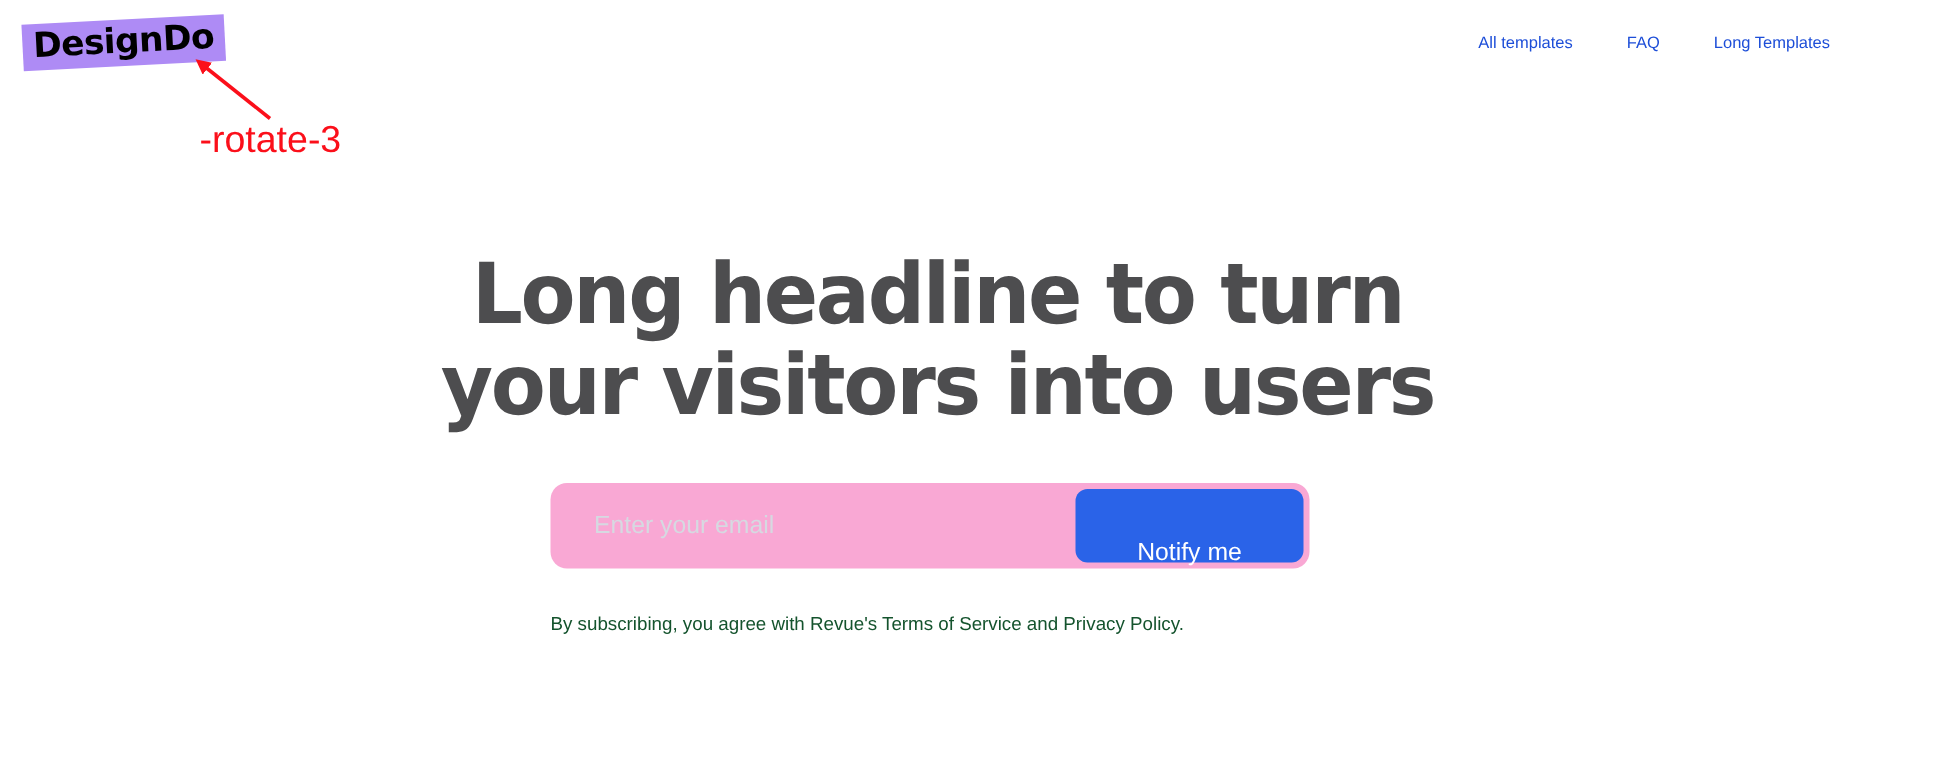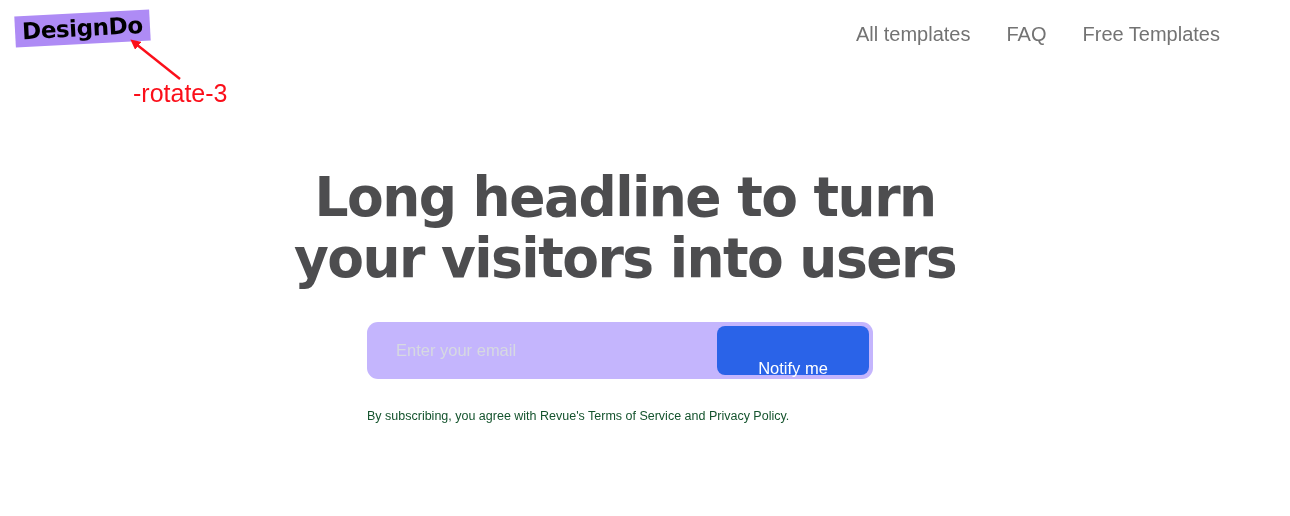--- a/index.html
+++ b/index.html
@@ -54,22 +54,22 @@
   .main-nav {
     position: absolute;
     right: 70px;
     top: 24px;
     display: flex;
     align-items: center;
     gap: 36px;
   }
   .nav-link {
     font-family: "Liberation Sans", sans-serif;
-    font-size: 20px;
-    color: #737373;
+    font-size: 11px;
+    color: #1d4ed8;
     text-decoration: none;
     white-space: nowrap;
     line-height: 1;
   }
 
   
   .annotation-layer {
     position: absolute;
     left: 0;
     top: 0;
@@ -121,21 +121,21 @@
     display: block;
   }
 
   
   .subscribe-form {
     position: absolute;
     left: 367px;
     top: 322px;
     width: 506px;
     height: 57px;
-    background: #c4b5fd;
+    background: #f9a8d4;
     border-radius: 11px;
     box-sizing: border-box;
   }
   .email-input {
     position: absolute;
     left: 29px;
     top: 0;
     width: 330px;
     height: 57px;
     border: none;
@@ -185,21 +185,21 @@
 
   <header class="site-header">
 
     <div class="brand-logo">
       <span class="brand-logo-text">DesignDo</span>
     </div>
 
     <nav class="main-nav">
       <a class="nav-link" href="#">All templates</a>
       <a class="nav-link" href="#">FAQ</a>
-      <a class="nav-link" href="#">Free Templates</a>
+      <a class="nav-link" href="#">Long Templates</a>
     </nav>
   </header>
 
   <section class="hero">
 
     <h1 class="hero-headline">
       <span class="hl-line">Long headline to turn</span>
       <span class="hl-line">your visitors into users</span>
     </h1>
 

